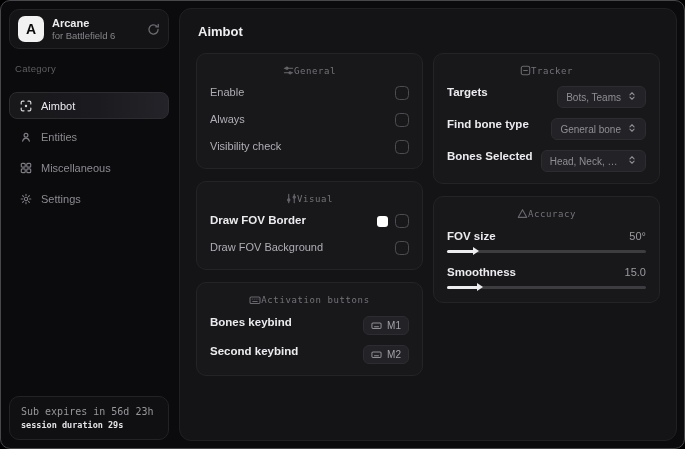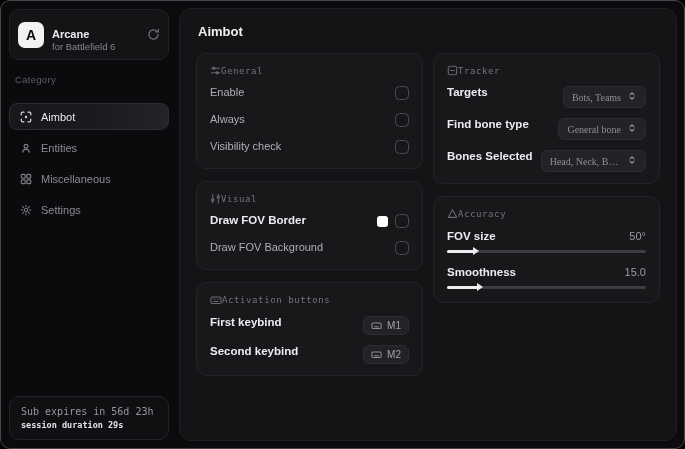--- a/index.html
+++ b/index.html
@@ -12,21 +12,21 @@
   .sidebar { width:176px; flex:0 0 176px; padding:8px; display:flex; flex-direction:column; }
   .logo-card {
     display:flex; align-items:center; gap:8px; padding:6px 8px;
     background:#141416; border:1px solid #232327; border-radius:10px;
   }
   .avatar {
     width:26px; height:26px; border-radius:7px; background:#f2f2f2; color:#0a0a0a;
     display:flex; align-items:center; justify-content:center; font-weight:bold; font-size:14px;
     flex:0 0 26px;
   }
-  .logo-text { flex:1; min-width:0;margin-top:12px; }
+  .logo-text { flex:1; min-width:0; }
   .logo-title { font-size:11px; font-weight:bold; color:#ececf0; line-height:13px; }
   .logo-sub { font-size:9.5px; color:#85858b; line-height:12px; }
   .logo-action { color:#6a6a71; display:flex; cursor:pointer; }
   .category { font-size:9.5px; color:#5e5e64; margin:14px 6px 18px 6px; letter-spacing:.3px; }
   .nav { display:flex; flex-direction:column; gap:4px; }
   .nav-item {
     display:flex; align-items:center; gap:9px; height:27px; padding:0 10px;
     border-radius:8px; font-size:11px; color:#8b8b91; border:1px solid transparent; cursor:pointer;
   }
   .nav-item .nicon { display:flex; color:#7c7c82; }
@@ -49,21 +49,21 @@
     border-radius:12px; padding:13px 16px; overflow:hidden;
   }
   .page-title { font-size:13px; font-weight:bold; color:#f0f0f3; margin:2px 0 14px 2px; }
   .columns { display:flex; gap:10px; align-items:flex-start; }
   .col { flex:1; display:flex; flex-direction:column; gap:12px; min-width:0; }
   .card {
     background:#18181b; border:1px solid #242428; border-radius:10px; padding:11px 13px;
   }
   .card-head {
     display:flex; align-items:center; margin-bottom:4px;
-    font-family:"DejaVu Sans Mono", monospace; font-size:9px; letter-spacing:.6px; color:#737379;
+    font-family:"DejaVu Sans Mono", monospace; font-size:9px; letter-spacing:.6px; color:#737379;justify-content:center;
   }
   .card-head .hicon { display:flex; color:#68686e; }
   .row { display:flex; align-items:flex-start; justify-content:space-between; margin-top:10px; min-height:17px; gap:8px; }
   .lbl-dim { font-size:11px; color:#aeaeb4; }
   .lbl-bright { font-size:11.5px; font-weight:bold; color:#ececf0; white-space:nowrap; }
   .checkbox {
     width:14px; height:14px; border:1.5px solid #4c4c52; border-radius:4.5px;
     background:transparent; cursor:pointer; flex:0 0 14px;
   }
   .right-group { display:flex; align-items:center; gap:7px; }
@@ -71,21 +71,21 @@
   .chip {
     display:flex; align-items:center; gap:5px; background:#232327; border:1px solid #2c2c31;
     border-radius:6px; padding:3px 7px; font-size:10px; color:#a2a2a8; cursor:pointer; white-space:nowrap;
   }
   .chip .kicon, .chip .uicon { display:flex; color:#8e8e94; }
   .dropdown {
     display:flex; align-items:center; gap:6px; background:#232327; border:1px solid #2c2c31;
     border-radius:6px; padding:4px 8px; font-size:10px; color:#8e8e94; cursor:pointer;
     max-width:150px; min-width:0;
   }
-  .dropdown .dval { overflow:hidden; text-overflow:ellipsis; white-space:nowrap;font-family:Liberation Serif, serif; }
+  .dropdown .dval { overflow:hidden; text-overflow:ellipsis; white-space:nowrap; }
   .acc-row { margin-top:11px; }
   .acc-top { display:flex; align-items:center; justify-content:space-between; }
   .acc-val { font-size:11px; color:#9a9aa0; }
   .slider { position:relative; height:8px; margin-top:5px; cursor:pointer; }
   .slider-track { position:absolute; top:3px; left:0; right:0; height:2.5px; background:#3c3c41; border-radius:2px; }
   .slider-fill { position:absolute; top:3px; left:0; height:2.5px; background:#ededf0; border-radius:2px; }
   .slider-thumb {
     position:absolute; top:0; width:0; height:0; margin-left:-2px;
     border-left:6px solid #ededf0; border-top:4px solid transparent; border-bottom:4px solid transparent;
   }
@@ -222,21 +222,21 @@
             <div class="card-head">
               <span class="hicon">
                 <svg width="12" height="12" viewBox="0 0 12 12" fill="none" stroke="currentColor" stroke-width="1.1" stroke-linecap="round">
                   <rect x="1" y="3" width="10" height="6.5" rx="1.2"></rect>
                     <path d="M3.3 5h.01M5.2 5h.01M7.1 5h.01M9 5h.01M3.8 7.5h4.4"></path>
                 </svg>
               </span>
               <span>Activation buttons</span>
             </div>
             <div class="row">
-              <span class="lbl-bright">First keybind</span>
+              <span class="lbl-bright">Bones keybind</span>
               <span class="chip">
                 <span class="kicon">
                   <svg width="11" height="11" viewBox="0 0 12 12" fill="none" stroke="currentColor" stroke-width="1.1">
                       <rect x="1" y="3.2" width="10" height="6" rx="1.2"></rect>
                       <path d="M3.8 7.3h4.4" stroke-linecap="round"></path>
                     </svg>
                 </span>
                 <span>M1</span>
               </span>
             </div>

